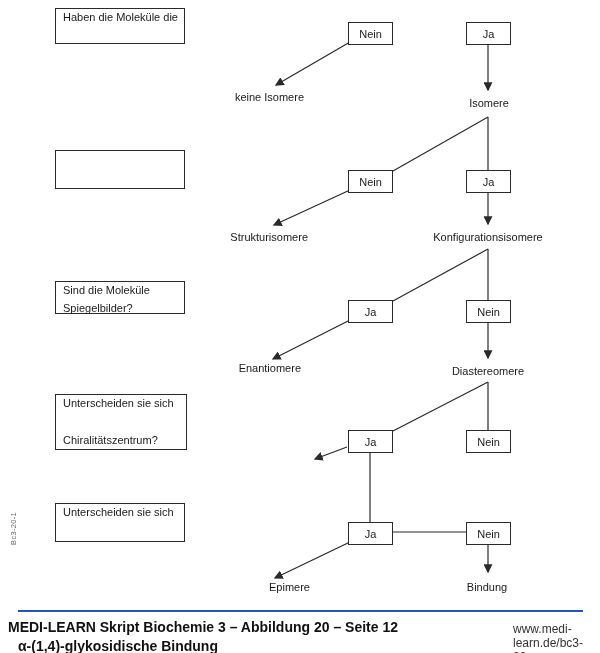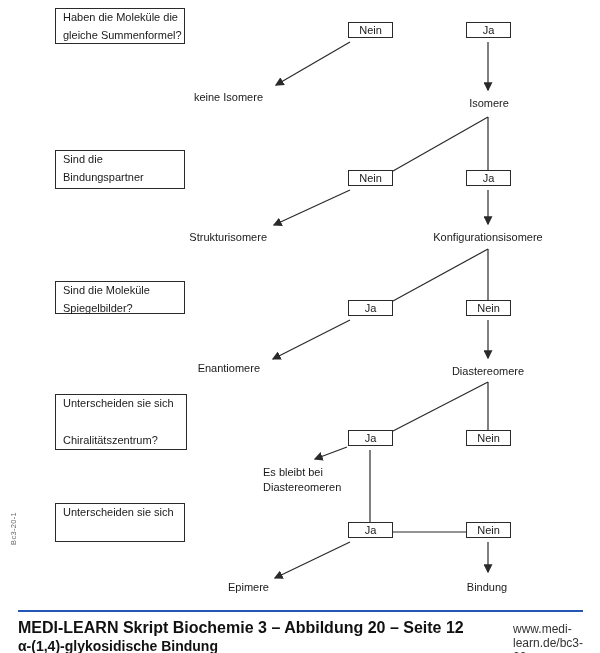--- a/index.html
+++ b/index.html
@@ -9,36 +9,36 @@
   }
   svg.wires { position:absolute; left:0; top:0; width:600px; height:653px; }
   svg.wires line { stroke:#2a2a2a; stroke-width:1.2; }
 
   .qbox {
     position:absolute; width:130px; border:1.3px solid #2a2a2a; background:#fff;
     box-sizing:border-box; display:flex; flex-direction:column; justify-content:space-between;
     padding-left:7px; font-size:11px; line-height:17.5px;
   }
   .dbox {
-    position:absolute; width:45px; height:16px; border:1.3px solid #2a2a2a; background:#fff;
+    position:absolute; width:45px; height:23px; border:1.3px solid #2a2a2a; background:#fff;
     box-sizing:border-box; display:flex; align-items:center; justify-content:center;
     font-size:11px;
   }
   .lbl { position:absolute; font-size:11px; white-space:nowrap; line-height:13px; }
   .lbl.center { transform:translateX(-50%); text-align:left; }
-  .lbl.rightal { transform:translateX(-100%); text-align:center; }
+  .lbl.rightal { transform:translateX(-100%); text-align:center;margin-left:41px; }
   .lbl.multiline { line-height:15px; }
 
   .side-code {
     position:absolute; left:-15px; top:524px; width:56px; text-align:center;
     transform:rotate(-90deg); font-size:7.5px; color:#6a6a6a; letter-spacing:0.3px;
   }
 
   .footer-rule { position:absolute; left:18px; top:610px; width:565px; height:2px; background:#2456b8; }
-  .footer-source { position:absolute; left:18px; top:619px; font-size:16px; font-weight:bold; color:#111; }
+  .footer-source { position:absolute; left:8px; top:619px; font-size:14px; font-weight:bold; color:#111; }
   .footer-url { position:absolute; left:583px; top:622px; transform:translateX(-100%); font-size:12px; color:#333; }
   .footer-subtitle { position:absolute; left:18px; top:638px; font-size:14px; font-weight:bold; color:#111;text-align:center; }
 </style>
 </head>
 <body>
 
 <div class="canvas">
 
   <svg class="wires">
     <defs>
@@ -60,24 +60,22 @@
     <line x1="488" y1="382" x2="393" y2="431"></line>
     <line x1="347" y1="447" x2="315" y2="459" marker-end="url(#arrow)"></line>
     <line x1="370" y1="450" x2="370" y2="522"></line>
     <line x1="393" y1="532" x2="466" y2="532"></line>
     <line x1="350" y1="542" x2="275" y2="578" marker-end="url(#arrow)"></line>
     <line x1="488" y1="542" x2="488" y2="572" marker-end="url(#arrow)"></line>
   </svg>
 
   <div class="qbox" style="left:55px; top:8px;  height:36px;">
     <span>Haben die Moleküle die</span>
-    <span>gleiche Summenformel?</span>
   </div>
   <div class="qbox" style="left:55px; top:150px; height:39px;">
-    <span>Sind die Bindungspartner</span>
   </div>
   <div class="qbox" style="left:55px; top:281px; height:33px;">
     <span>Sind die Moleküle</span>
     <span>Spiegelbilder?</span>
   </div>
   <div class="qbox" style="left:55px; top:394px; height:56px; width:132px;">
     <span>Unterscheiden sie sich</span>
     <span>Chiralitätszentrum?</span>
   </div>
   <div class="qbox" style="left:55px; top:503px; height:39px;">
@@ -94,24 +92,20 @@
   <div class="dbox" style="left:466px; top:430px;">Nein</div>
   <div class="dbox" style="left:348px; top:522px;">Ja</div>
   <div class="dbox" style="left:466px; top:522px;">Nein</div>
 
   <div class="lbl rightal" style="left:263px; top:91px;">keine Isomere</div>
   <div class="lbl center" style="left:489px; top:97px;">Isomere</div>
   <div class="lbl rightal" style="left:267px; top:231px;">Strukturisomere</div>
   <div class="lbl center" style="left:488px; top:231px;">Konfigurationsisomere</div>
   <div class="lbl rightal" style="left:260px; top:362px;">Enantiomere</div>
   <div class="lbl center" style="left:488px; top:365px;">Diastereomere</div>
-  <div class="lbl multiline" style="left:263px; top:465px;">
-    <span>Es bleibt bei</span><br>
-    <span>Diastereomeren</span>
-  </div>
   <div class="lbl rightal" style="left:269px; top:581px;">Epimere</div>
   <div class="lbl center" style="left:487px; top:581px;">Bindung</div>
 
   <div class="side-code">Bc3-20-1</div>
 
   <div class="footer-rule"></div>
   <div class="footer-source">MEDI-LEARN Skript Biochemie 3 – Abbildung 20 – Seite 12</div>
   <div class="footer-url">www.medi-learn.de/bc3-20</div>
   <div class="footer-subtitle">α-(1,4)-glykosidische Bindung</div>
 

